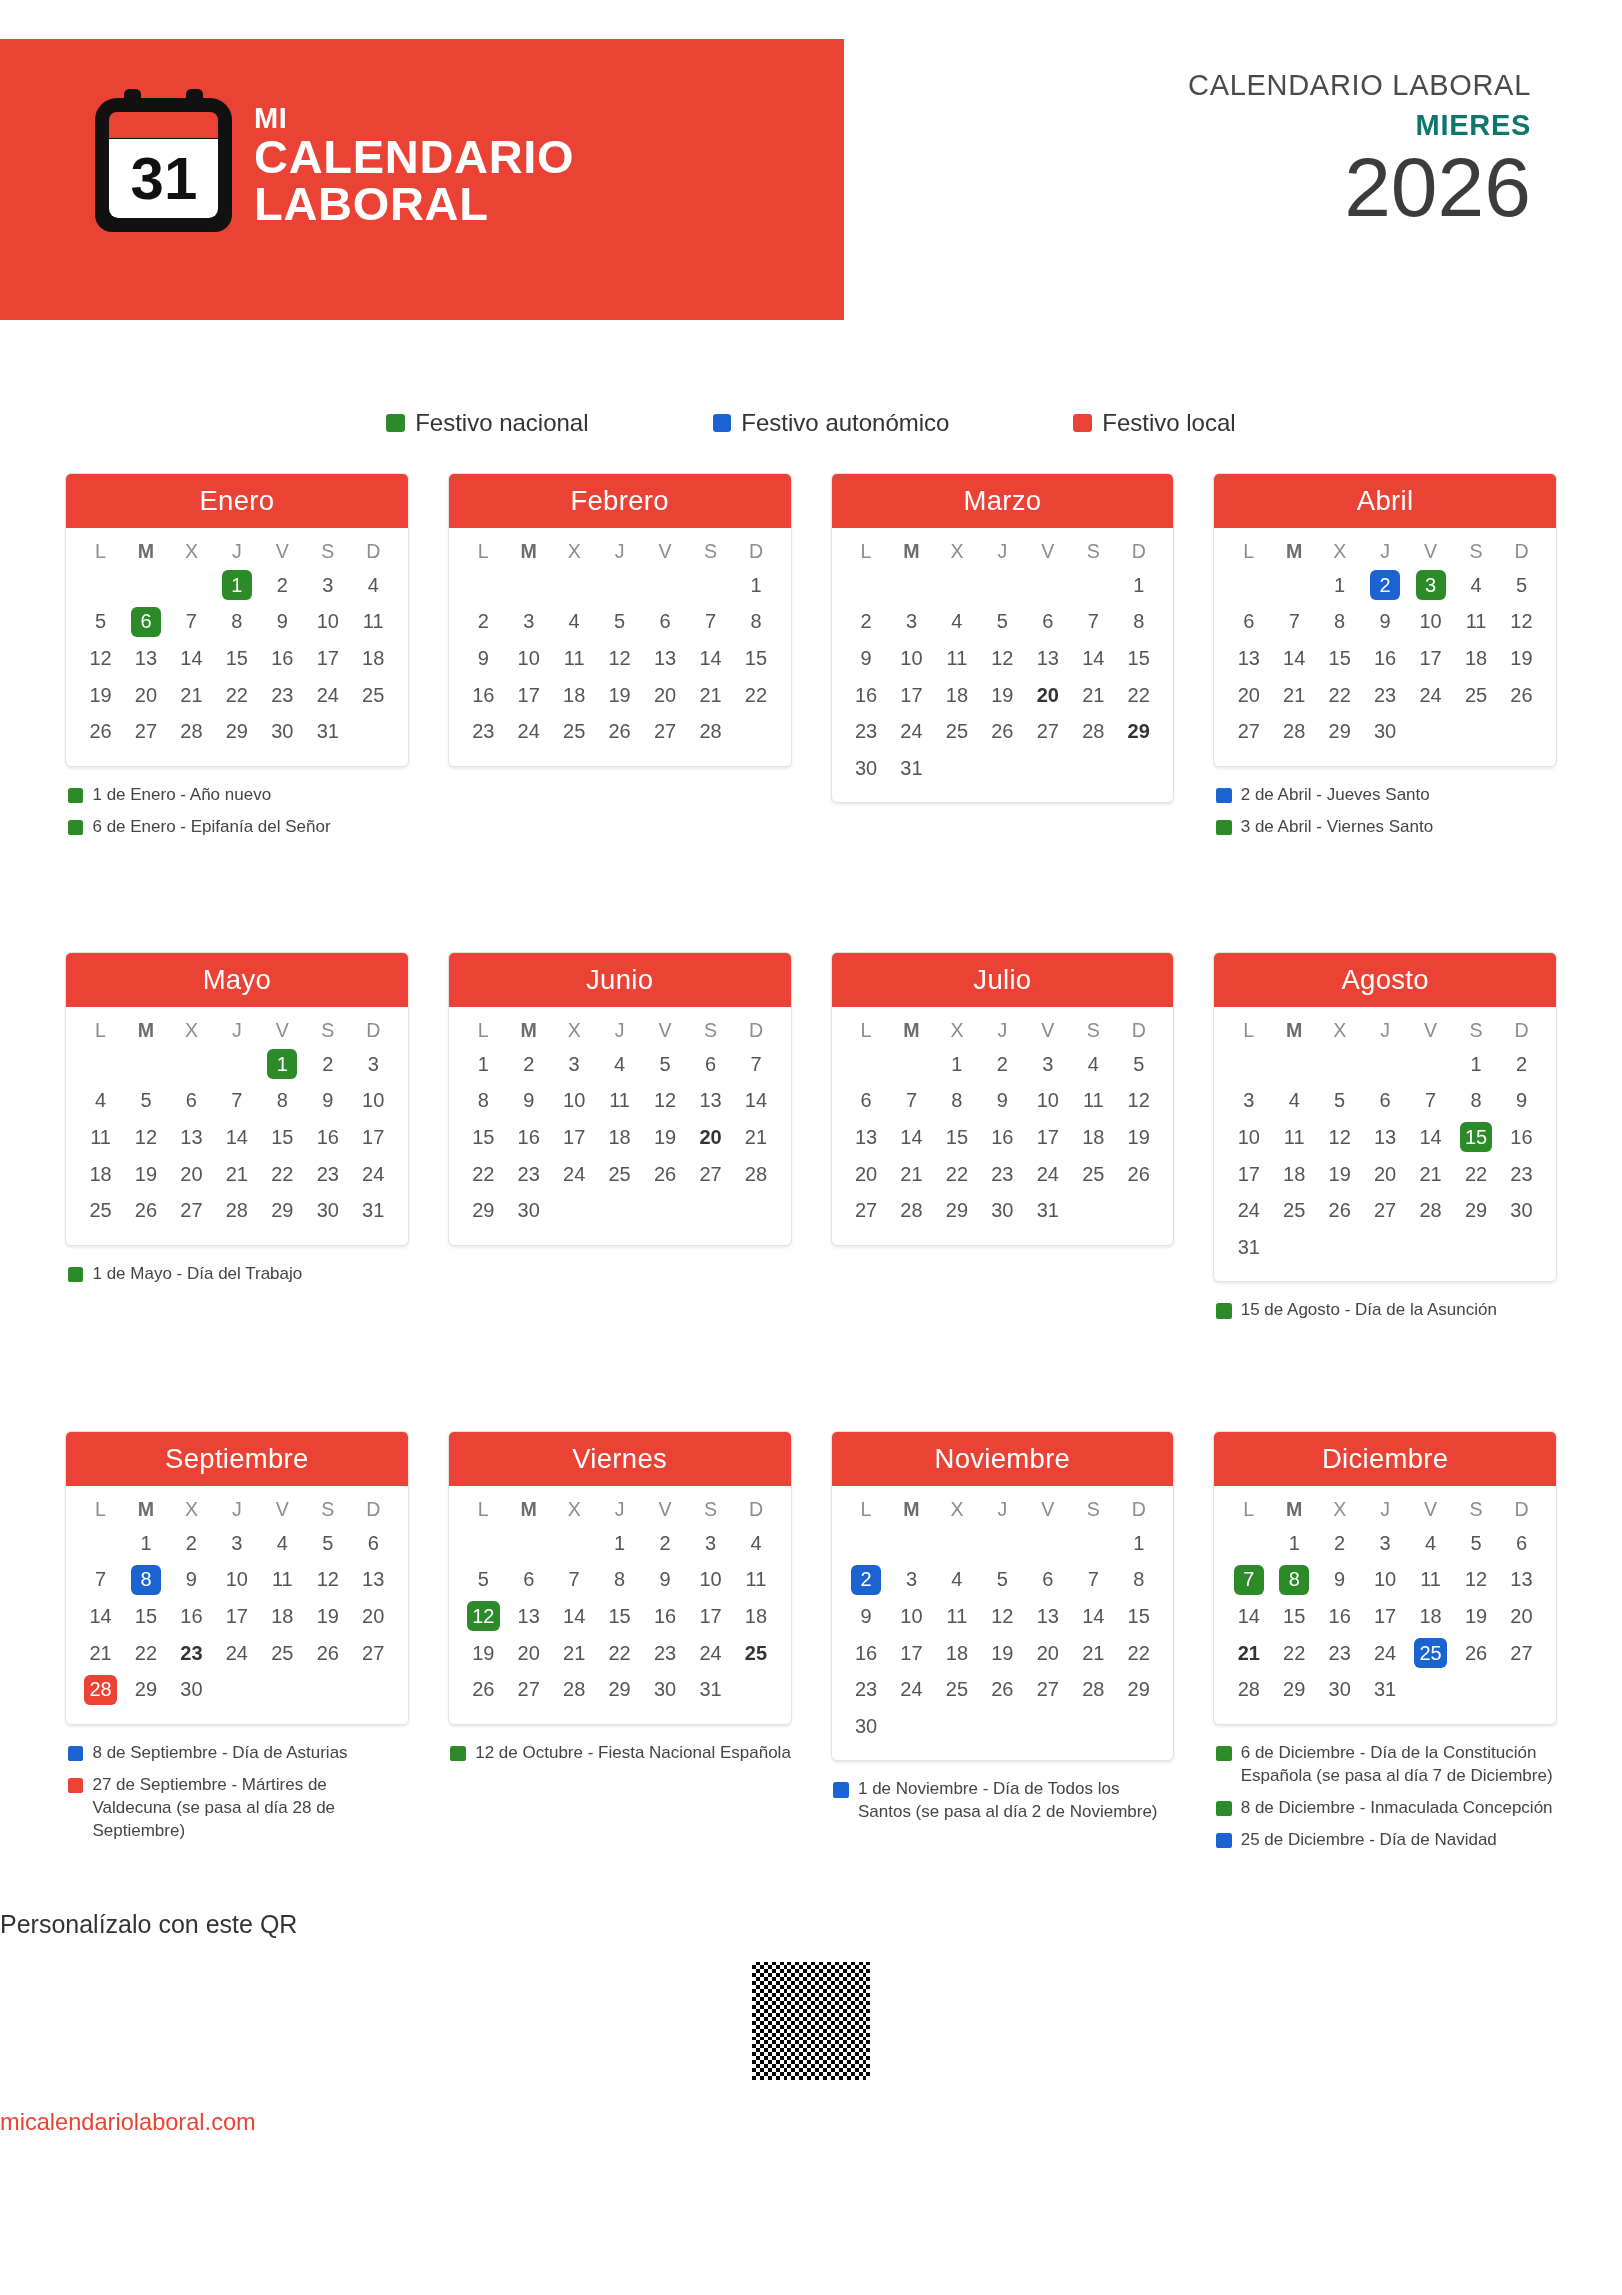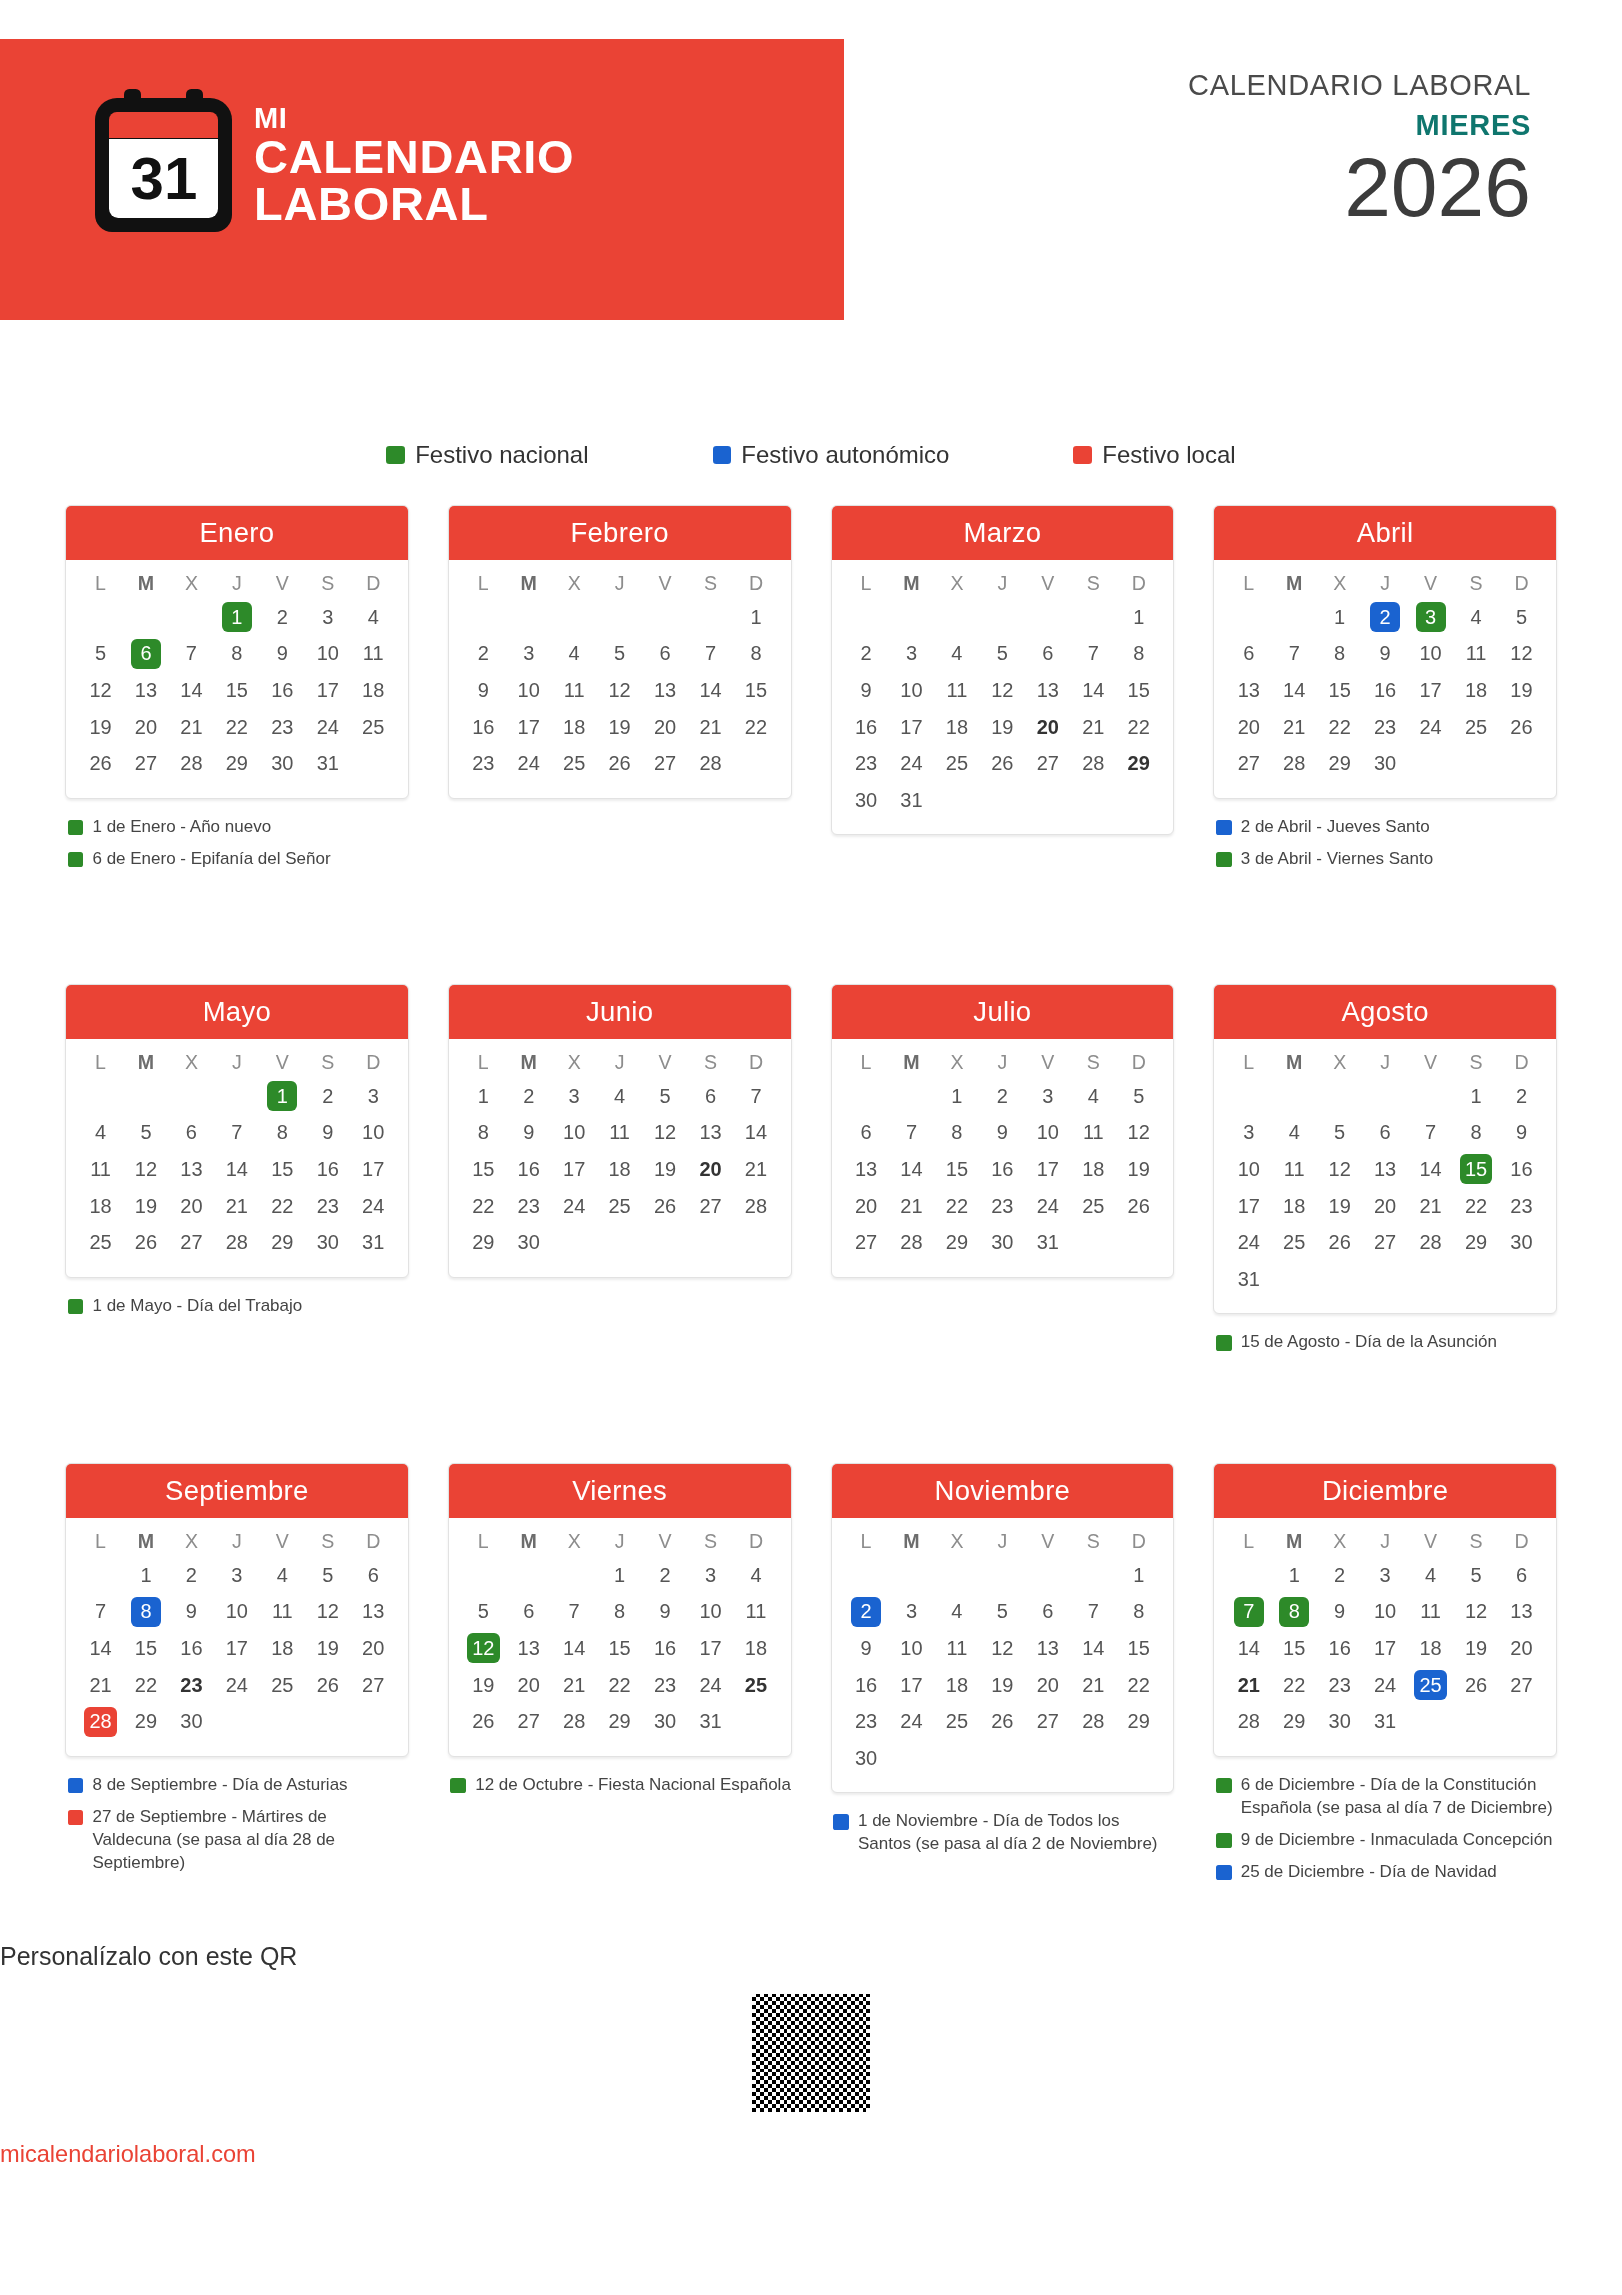--- a/index.html
+++ b/index.html
@@ -69,21 +69,21 @@
     right: 91px; top: 69px;
     text-align: right;
   }
   .hr-sub { font-size: 29px; color:#4a4a4a; letter-spacing: 0.7px; }
   .hr-city { font-size: 29px; color:#0f766e; font-weight: bold; margin-top: 6.5px; letter-spacing: 0.7px;}
   .hr-year { font-size: 84px; color:#3c3c3c; margin-top: 3.9px; line-height: 1; }
 
   
   .legend {
     display:flex; justify-content:center; gap: 124px;
-    margin-top: 84px;
+    margin-top: 52px;
   }
   .legend-item { display:flex; align-items:center; gap: 10.5px; font-size: 24px; color:#333; }
   .sw { width: 18.3px; height: 18.3px; border-radius: 3.3px; display:inline-block; }
   .sw.nacional { background:#2d8a29; }
   .sw.autonomico { background:#1a63d0; }
   .sw.local { background:#ea4335; }
 
   
   .quarters { margin-top: 36px; padding: 0 65px; }
   .row {
@@ -886,21 +886,21 @@
             <div class="day">31</div>
           </div>
         </div>
         <div class="notes">
           <div class="note">
             <span class="sw nacional"></span>
             <span>6 de Diciembre - Día de la Constitución Española (se pasa al día 7 de Diciembre)</span>
           </div>
           <div class="note">
             <span class="sw nacional"></span>
-            <span>9 de Diciembre - Inmaculada Concepción</span>
+            <span>8 de Diciembre - Inmaculada Concepción</span>
           </div>
           <div class="note">
             <span class="sw autonomico"></span>
             <span>25 de Diciembre - Día de Navidad</span>
           </div>
         </div>
       </div>
     </div>
 </div>
 

